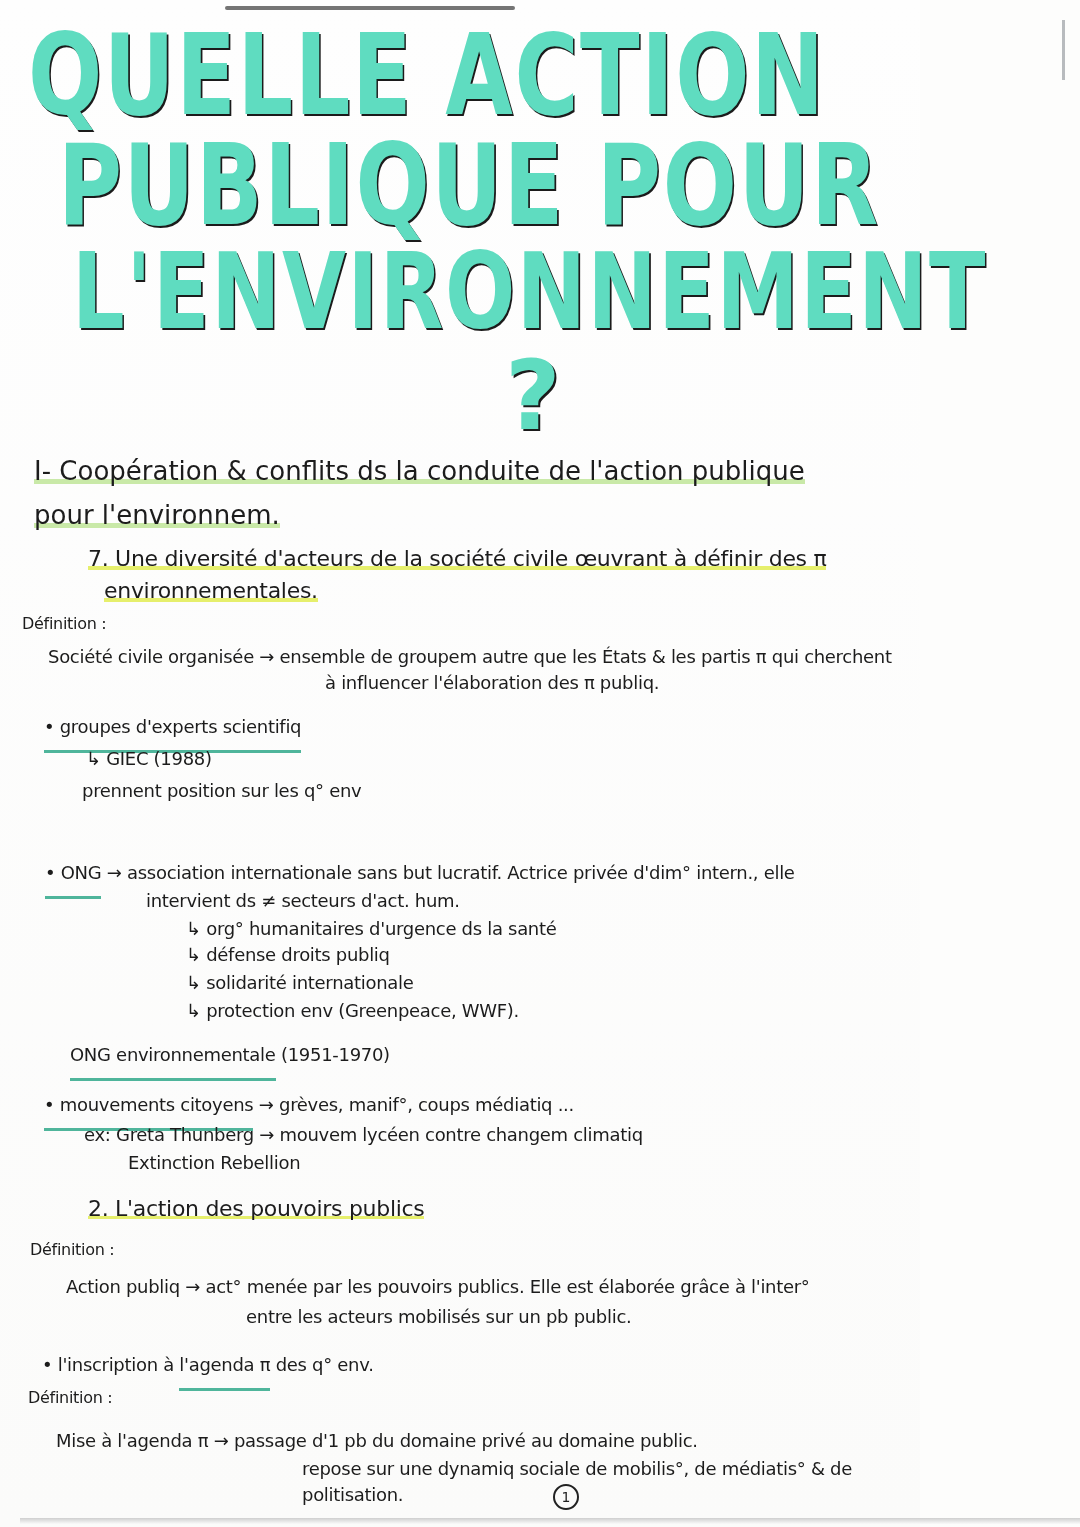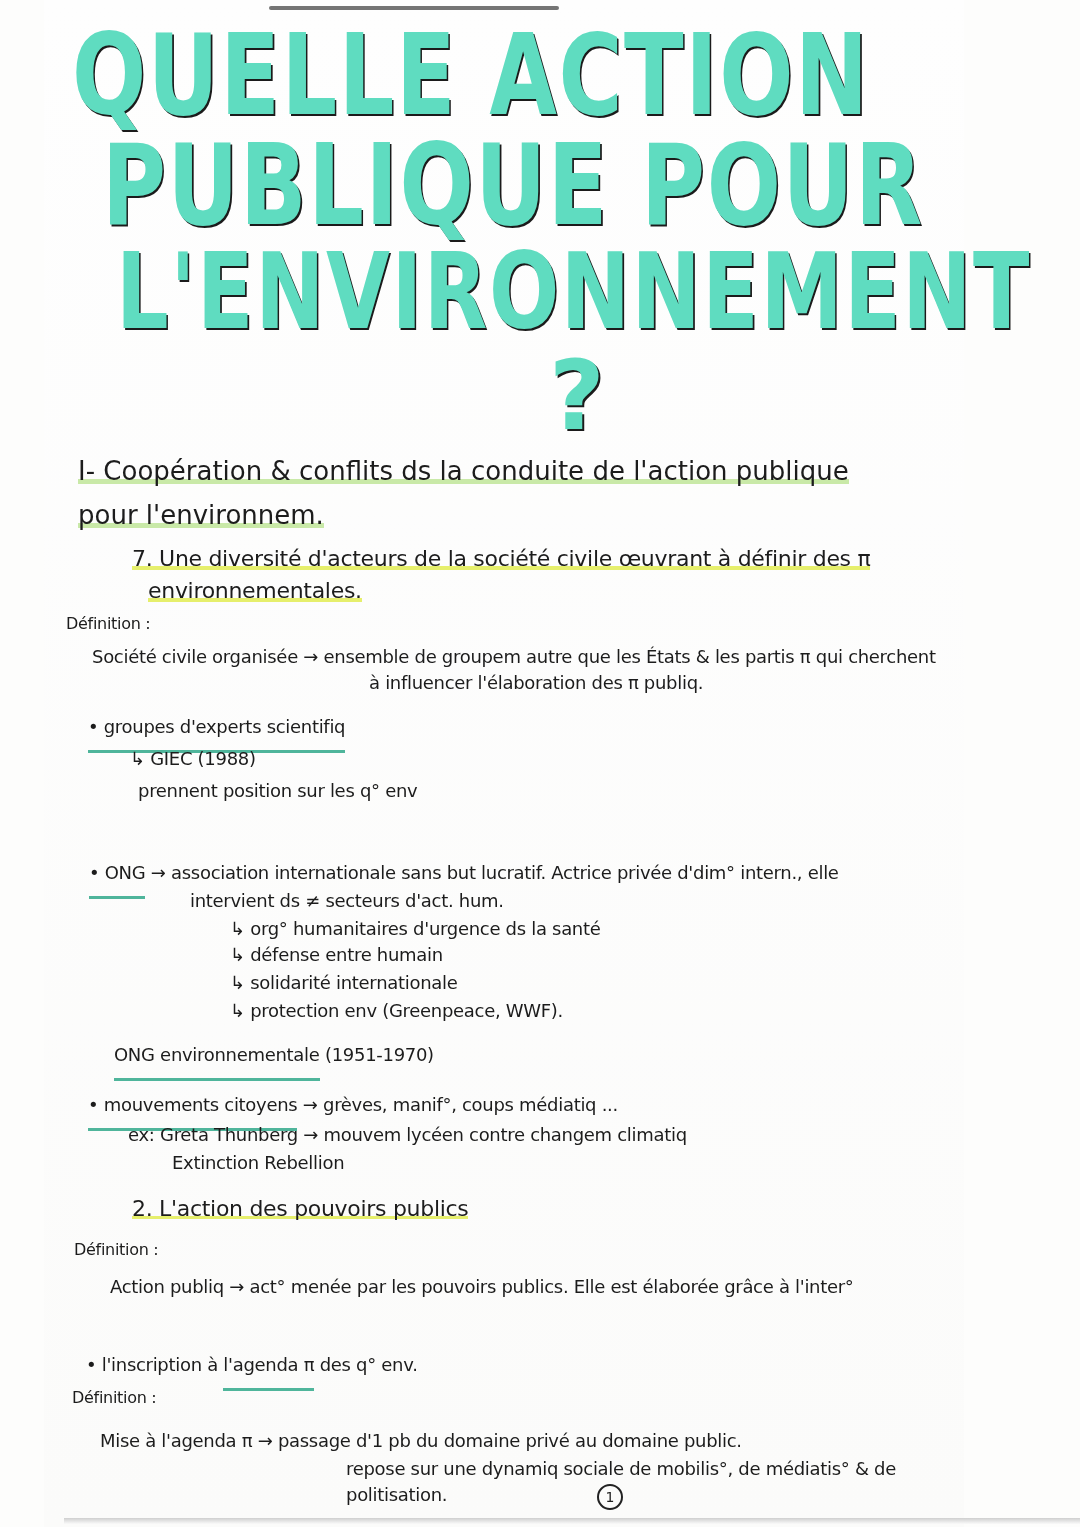--- a/index.html
+++ b/index.html
@@ -6,21 +6,20 @@
     body {
       width: 1080px; height: 1527px; overflow: hidden;
       background: #fdfdfc;
       font-family: "DejaVu Sans", sans-serif;
       color: #1e1e1e;
       position: relative;
     }
     .page {
       position: absolute; left: 0; top: 0; width: 920px; height: 1527px;
       background: linear-gradient(180deg, #fefefe 0%, #fbfbfa 100%);
-      margin-left: 44px;
     }
     .top-edge { position: absolute; left: 225px; top: 6px; width: 290px; height: 4px; background: #3a3a3a; opacity: .7; border-radius: 2px; }
     .right-edge { position: absolute; left: 1062px; top: 20px; width: 3px; height: 60px; background: #8a8f95; opacity: .6; }
     .bottom-edge { position: absolute; left: 20px; top: 1518px; width: 1060px; height: 6px; background: linear-gradient(180deg, #cfcfcf, #fafafa); }
 
     .title-line {
       position: absolute;
       font-family: "DejaVu Sans", sans-serif;
       font-weight: bold;
       color: #5fdcc0;
@@ -74,47 +73,48 @@
 
   <div class="hw mid hl-yellow" style="left:88px; top:546px;">7. Une diversité d'acteurs de la société civile œuvrant à définir des π</div>
   <div class="hw mid hl-yellow" style="left:104px; top:578px;">environnementales.</div>
 
   <div class="hw" style="left:22px; top:614px;">Définition :</div>
   <div class="hw sm" style="left:48px; top:646px;">Société civile organisée → ensemble de groupem autre que les États &amp; les partis π qui cherchent</div>
   <div class="hw sm" style="left:325px; top:672px;">à influencer l'élaboration des π publiq.</div>
 
   <div class="hw sm ul-teal" style="left:44px; top:716px;">• groupes d'experts scientifiq</div>
   <div class="hw sm" style="left:86px; top:748px;">↳ GIEC (1988)</div>
-  <div class="hw sm" style="left:94px; top:780px;">prennent position sur les q° env</div>
+  <div class="hw sm" style="left:82px; top:780px;">prennent position sur les q° env</div>
 
   <div class="hw sm" style="left:45px; top:862px;">
     <span class="ul-teal">• ONG</span>
     <span>→ association internationale sans but lucratif. Actrice privée d'dim° intern., elle</span>
   </div>
   <div class="hw sm" style="left:146px; top:890px;">intervient ds ≠ secteurs d'act. hum.</div>
   <div class="hw sm" style="left:186px; top:918px;">↳ org° humanitaires d'urgence ds la santé</div>
-  <div class="hw sm" style="left:186px; top:944px;">↳ défense entre humain</div>
+  <div class="hw sm" style="left:186px; top:944px;">↳ défense droits publiq</div>
   <div class="hw sm" style="left:186px; top:972px;">↳ solidarité internationale</div>
   <div class="hw sm" style="left:186px; top:1000px;">↳ protection env (Greenpeace, WWF).</div>
   <div class="hw sm" style="left:70px; top:1044px;">
     <span class="ul-teal">ONG environnementale</span>
     <span>(1951-1970)</span>
   </div>
 
   <div class="hw sm" style="left:44px; top:1094px;">
     <span class="ul-teal">• mouvements citoyens</span>
     <span>→ grèves, manif°, coups médiatiq ...</span>
   </div>
   <div class="hw sm" style="left:84px; top:1124px;">ex: Greta Thunberg → mouvem lycéen contre changem climatiq</div>
   <div class="hw sm" style="left:128px; top:1152px;">Extinction Rebellion</div>
 
   <div class="hw mid hl-yellow" style="left:88px; top:1196px;">2. L'action des pouvoirs publics</div>
 
   <div class="hw" style="left:30px; top:1240px;">Définition :</div>
   <div class="hw sm" style="left:66px; top:1276px;">Action publiq → act° menée par les pouvoirs publics. Elle est élaborée grâce à l'inter°</div>
+  <div class="hw sm" style="left:246px; top:1306px;">entre les acteurs mobilisés sur un pb public.</div>
 
   <div class="hw sm" style="left:42px; top:1354px;">
     <span>• l'inscription à</span>
     <span class="ul-teal">l'agenda π</span>
     <span>des q° env.</span>
   </div>
 
   <div class="hw" style="left:28px; top:1388px;">Définition :</div>
   <div class="hw sm" style="left:56px; top:1430px;">Mise à l'agenda π → passage d'1 pb du domaine privé au domaine public.</div>
   <div class="hw sm" style="left:302px; top:1458px;">repose sur une dynamiq sociale de mobilis°, de médiatis° &amp; de</div>

